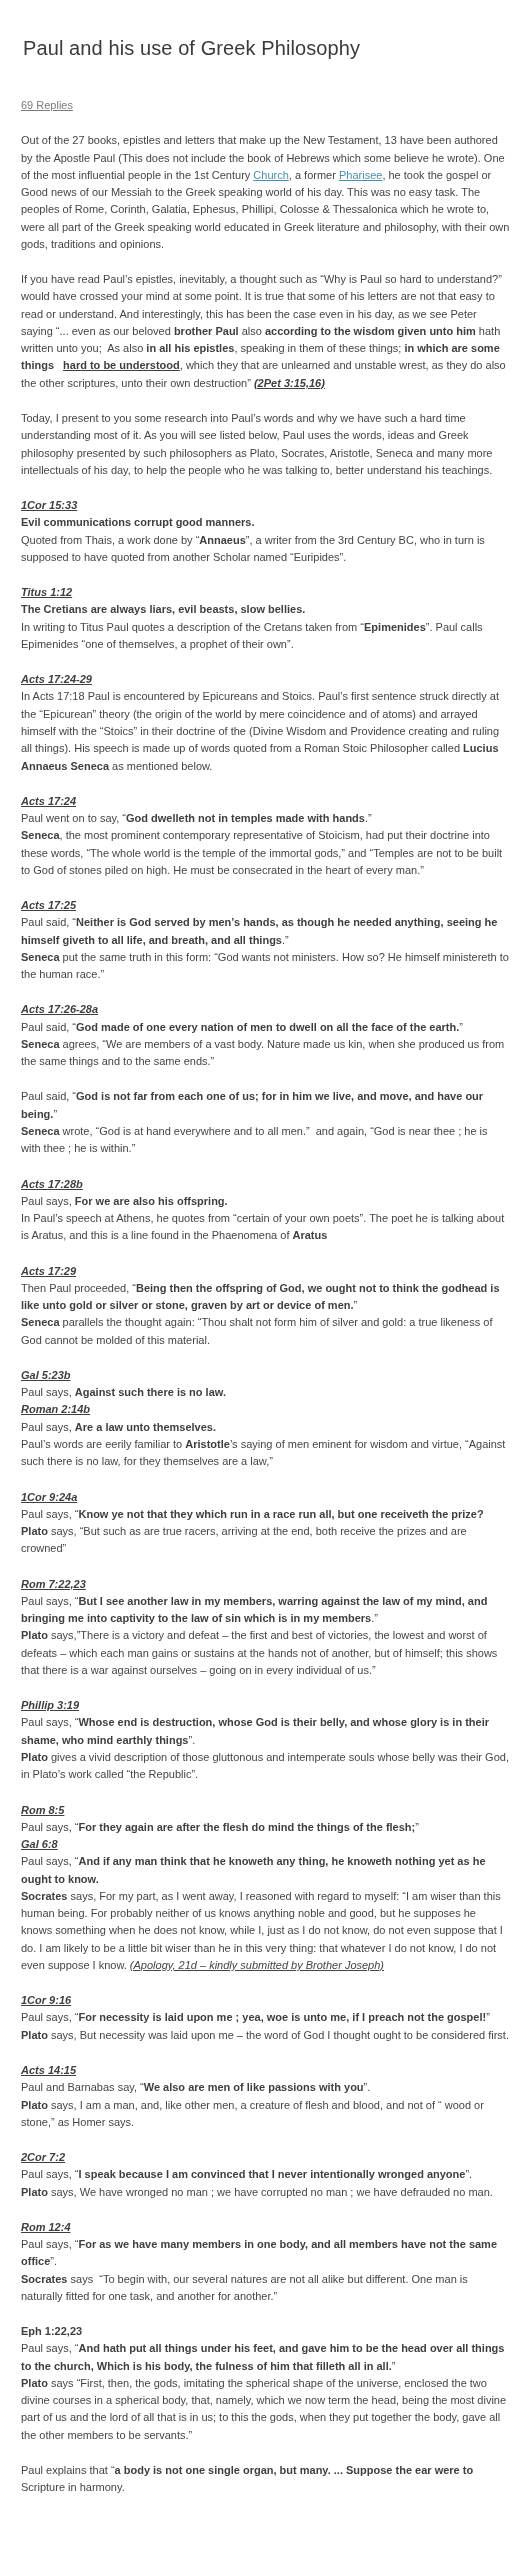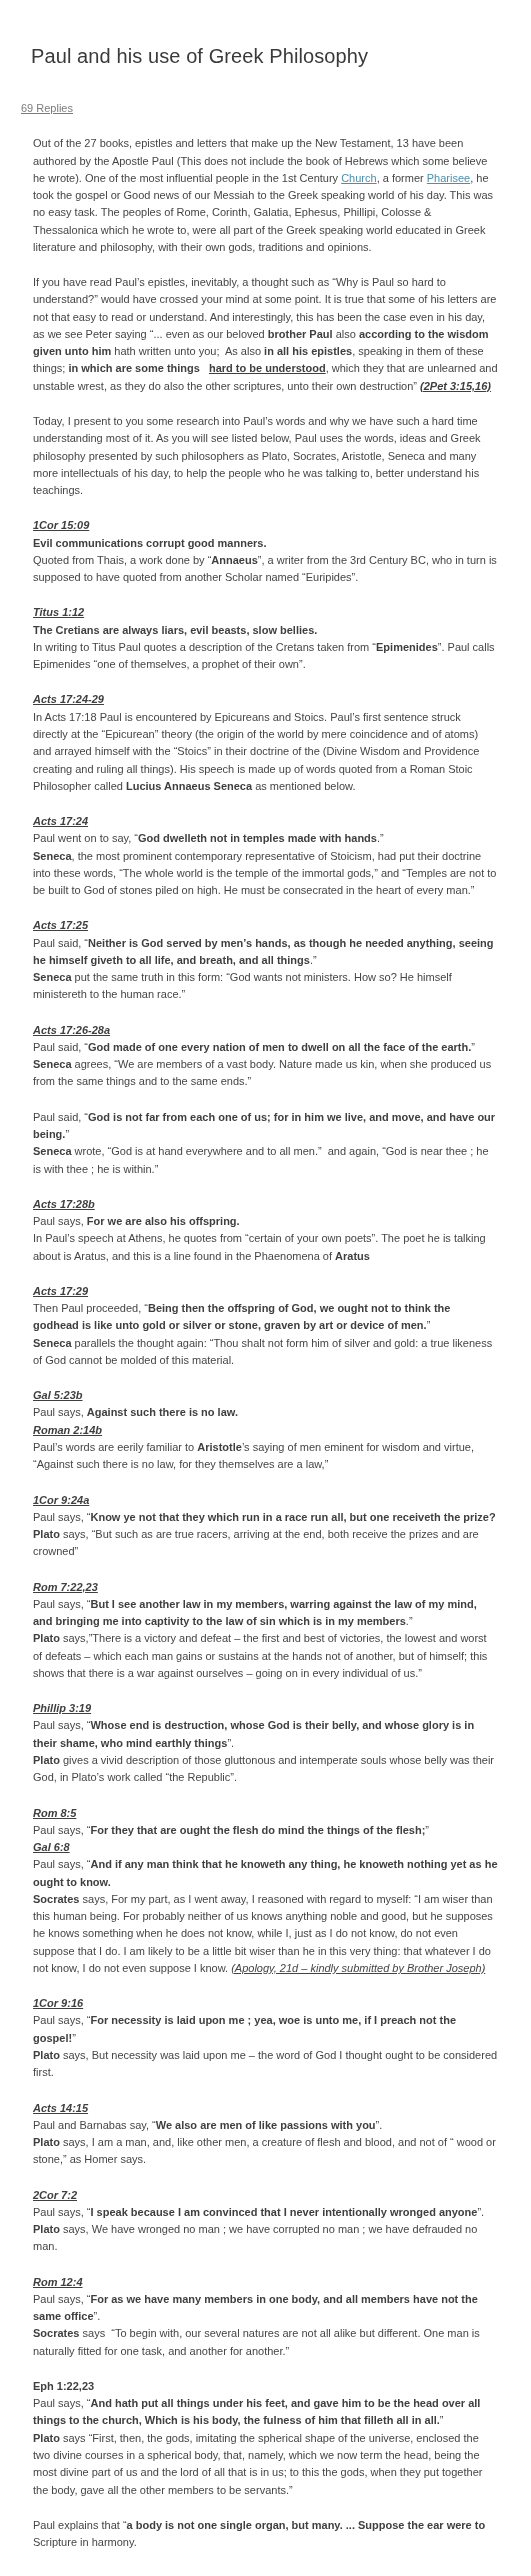--- a/index.html
+++ b/index.html
@@ -17,38 +17,38 @@
     -webkit-font-smoothing: antialiased;
   }
   .page {
     padding: 0 21.4px 30px 21px;
     box-sizing: border-box;
   }
   .post-title {
     font-size: 20px;
     font-weight: 400;
     color: #3a3a3a;
-    margin: 10px;
+    margin: 2px;
     padding-top: 34px;
     line-height: 1.25;
     letter-spacing: 0.1px;
   }
   .replies-link {
     display: inline-block;
-    margin-top: 21px;
+    margin-top: 34px;
     color: #7b7b7b;
     text-decoration: underline;
     font-size: 11px;
     cursor: pointer;
   }
   .article {
     margin-top: 4.4px;
   }
   .para, .section {
-    margin: 18px 12px;
+    margin: 18px 0;
   }
   .line {
     margin: 0;
   }
   .r-b { font-weight: 700; color: #3f3f3f; }
   .r-i { font-style: italic; text-decoration: underline; }
   .r-u { text-decoration: underline; padding-left: 6px; }
   a.inline-link {
     color: #4a8fad;
     text-decoration: underline;
@@ -59,21 +59,21 @@
 <body>
 
 <div class="page">
   <h1 class="post-title">Paul and his use of Greek Philosophy</h1>
   <a class="replies-link">69 Replies</a>
   <div class="article">
       <p class="para"><span class="">Out of the 27 books, epistles and letters that make up the New Testament, 13 have been authored by the Apostle Paul (This does not include the book of Hebrews which some believe he wrote). One of the most influential people in the 1st Century </span><a class="inline-link">Church</a><span class="">, a former </span><a class="inline-link">Pharisee</a><span class="">, he took the gospel or Good news of our Messiah to the Greek speaking world of his day. This was no easy task. The peoples of Rome, Corinth, Galatia, Ephesus, Phillipi, Colosse &amp; Thessalonica which he wrote to, were all part of the Greek speaking world educated in Greek literature and philosophy, with their own gods, traditions and opinions.</span></p>
       <p class="para"><span class="">If you have read Paul’s epistles, inevitably, a thought such as “Why is Paul so hard to understand?” would have crossed your mind at some point. It is true that some of his letters are not that easy to read or understand. And interestingly, this has been the case even in his day, as we see Peter saying “... even as our beloved </span><span class=" r-b">brother Paul</span><span class=""> also </span><span class=" r-b">according to the wisdom given unto him</span><span class=""> hath written unto you;&nbsp; As also </span><span class=" r-b">in all his epistles</span><span class="">, speaking in them of these things; </span><span class=" r-b">in which are some things </span><span class=" r-b r-u">hard to be understood</span><span class="">, which they that are unlearned and unstable wrest, as they do also the other scriptures, unto their own destruction” </span><span class=" r-b r-i">(2Pet 3:15,16)</span></p>
       <p class="para"><span class="">Today, I present to you some research into Paul’s words and why we have such a hard time understanding most of it. As you will see listed below, Paul uses the words, ideas and Greek philosophy presented by such philosophers as Plato, Socrates, Aristotle, Seneca and many more intellectuals of his day, to help the people who he was talking to, better understand his teachings.</span></p>
       <div class="section">
-        <div class="line"><span class=" r-b r-i">1Cor 15:09</span></div>
+        <div class="line"><span class=" r-b r-i">1Cor 15:33</span></div>
         <div class="line"><span class=" r-b">Evil communications corrupt good manners.</span></div>
         <div class="line"><span class="">Quoted from Thais, a work done by “</span><span class=" r-b">Annaeus</span><span class="">”, a writer from the 3rd Century BC, who in turn is supposed to have quoted from another Scholar named “Euripides”.</span></div>
       </div>
       <div class="section">
         <div class="line"><span class=" r-b r-i">Titus 1:12</span></div>
         <div class="line"><span class=" r-b">The Cretians are always liars, evil beasts, slow bellies.</span></div>
         <div class="line"><span class="">In writing to Titus Paul quotes a description of the Cretans taken from “</span><span class=" r-b">Epimenides</span><span class="">”. Paul calls Epimenides “one of themselves, a prophet of their own”.</span></div>
       </div>
       <div class="section">
         <div class="line"><span class=" r-b r-i">Acts 17:24-29</span></div>
@@ -105,40 +105,41 @@
       </div>
       <div class="section">
         <div class="line"><span class=" r-b r-i">Acts 17:29</span></div>
         <div class="line"><span class="">Then Paul proceeded, “</span><span class=" r-b">Being then the offspring of God, we ought not to think the godhead is like unto gold or silver or stone, graven by art or device of men.</span><span class="">”</span></div>
         <div class="line"><span class=" r-b">Seneca</span><span class=""> parallels the thought again: “Thou shalt not form him of silver and gold: a true likeness of God cannot be molded of this material.</span></div>
       </div>
       <div class="section">
         <div class="line"><span class=" r-b r-i">Gal 5:23b</span></div>
         <div class="line"><span class="">Paul says, </span><span class=" r-b">Against such there is no law.</span></div>
         <div class="line"><span class=" r-b r-i">Roman 2:14b</span></div>
+        <div class="line"><span class="">Paul says, </span><span class=" r-b">Are a law unto themselves.</span></div>
         <div class="line"><span class="">Paul’s words are eerily familiar to </span><span class=" r-b">Aristotle</span><span class="">’s saying of men eminent for wisdom and virtue, “Against such there is no law, for they themselves are a law,”</span></div>
       </div>
       <div class="section">
         <div class="line"><span class=" r-b r-i">1Cor 9:24a</span></div>
         <div class="line"><span class="">Paul says, “</span><span class=" r-b">Know ye not that they which run in a race run all, but one receiveth the prize?</span></div>
         <div class="line"><span class=" r-b">Plato</span><span class=""> says, “But such as are true racers, arriving at the end, both receive the prizes and are crowned”</span></div>
       </div>
       <div class="section">
         <div class="line"><span class=" r-b r-i">Rom 7:22,23</span></div>
         <div class="line"><span class="">Paul says, “</span><span class=" r-b">But I see another law in my members, warring against the law of my mind, and bringing me into captivity to the law of sin which is in my members</span><span class="">.”</span></div>
         <div class="line"><span class=" r-b">Plato</span><span class=""> says,”There is a victory and defeat – the first and best of victories, the lowest and worst of defeats – which each man gains or sustains at the hands not of another, but of himself; this shows that there is a war against ourselves – going on in every individual of us.”</span></div>
       </div>
       <div class="section">
         <div class="line"><span class=" r-b r-i">Phillip 3:19</span></div>
         <div class="line"><span class="">Paul says, “</span><span class=" r-b">Whose end is destruction, whose God is their belly, and whose glory is in their shame, who mind earthly things</span><span class="">”.</span></div>
         <div class="line"><span class=" r-b">Plato</span><span class=""> gives a vivid description of those gluttonous and intemperate souls whose belly was their God, in Plato’s work called “the Republic”.</span></div>
       </div>
       <div class="section">
         <div class="line"><span class=" r-b r-i">Rom 8:5</span></div>
-        <div class="line"><span class="">Paul says, “</span><span class=" r-b">For they that are ought the flesh do mind the things of the flesh;</span><span class="">”</span></div>
+        <div class="line"><span class="">Paul says, “</span><span class=" r-b">For they again are after the flesh do mind the things of the flesh;</span><span class="">”</span></div>
         <div class="line"><span class=" r-b r-i">Gal 6:8</span></div>
         <div class="line"><span class="">Paul says, “</span><span class=" r-b">And if any man think that he knoweth any thing, he knoweth nothing yet as he ought to know.</span></div>
         <div class="line"><span class=" r-b">Socrates</span><span class=""> says, For my part, as I went away, I reasoned with regard to myself: “I am wiser than this human being. For probably neither of us knows anything noble and good, but he supposes he knows something when he does not know, while I, just as I do not know, do not even suppose that I do. I am likely to be a little bit wiser than he in this very thing: that whatever I do not know, I do not even suppose I know. </span><span class=" r-i">(Apology, 21d – kindly submitted by Brother Joseph)</span></div>
       </div>
       <div class="section">
         <div class="line"><span class=" r-b r-i">1Cor 9:16</span></div>
         <div class="line"><span class="">Paul says, “</span><span class=" r-b">For necessity is laid upon me ; yea, woe is unto me, if I preach not the gospel!</span><span class="">”</span></div>
         <div class="line"><span class=" r-b">Plato</span><span class=""> says, But necessity was laid upon me – the word of God I thought ought to be considered first.</span></div>
       </div>
       <div class="section">

